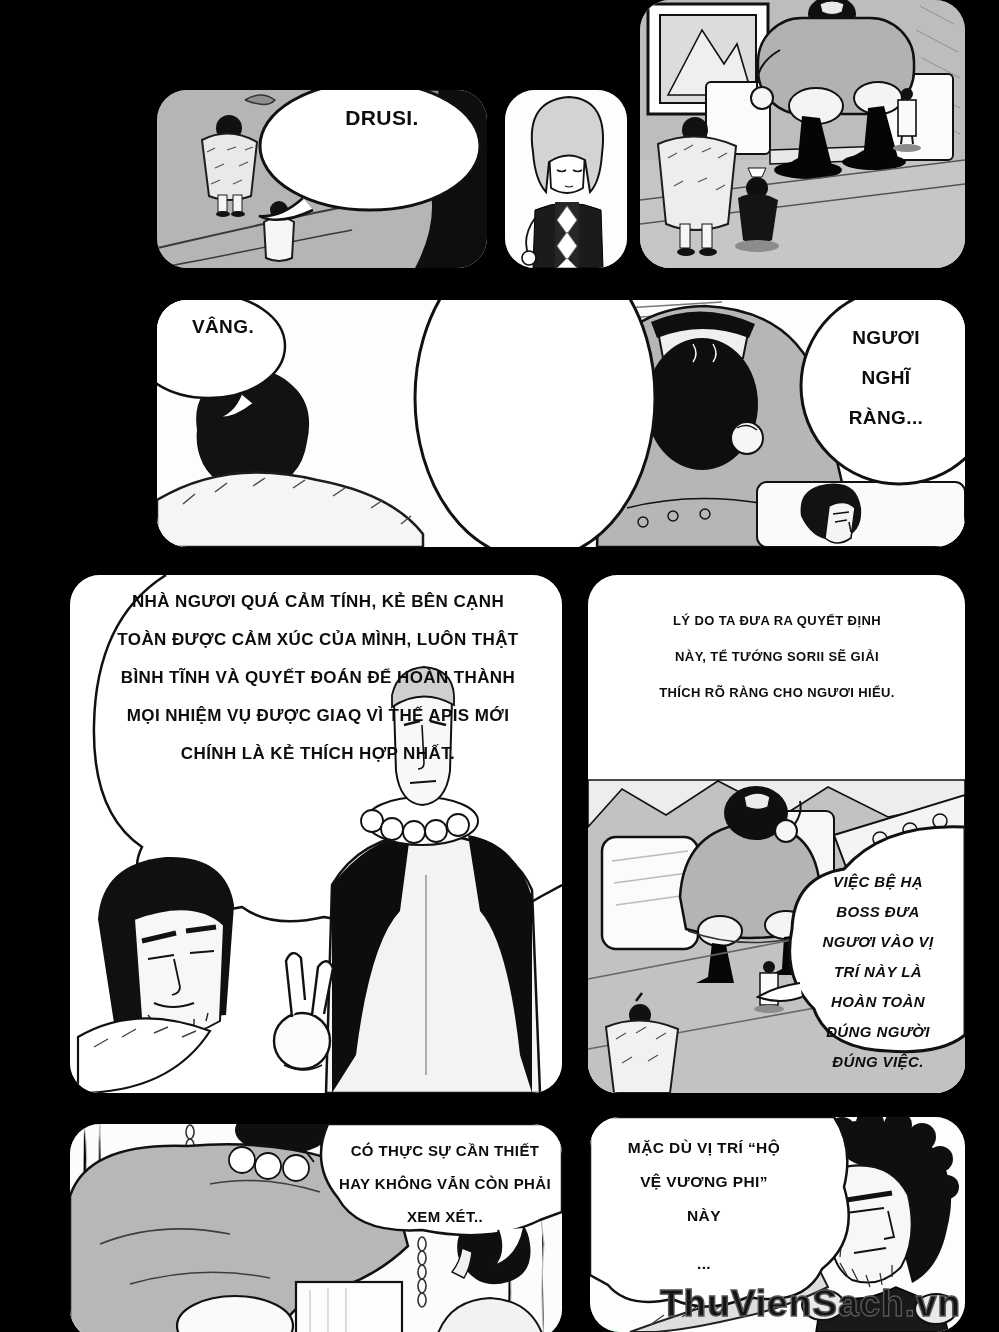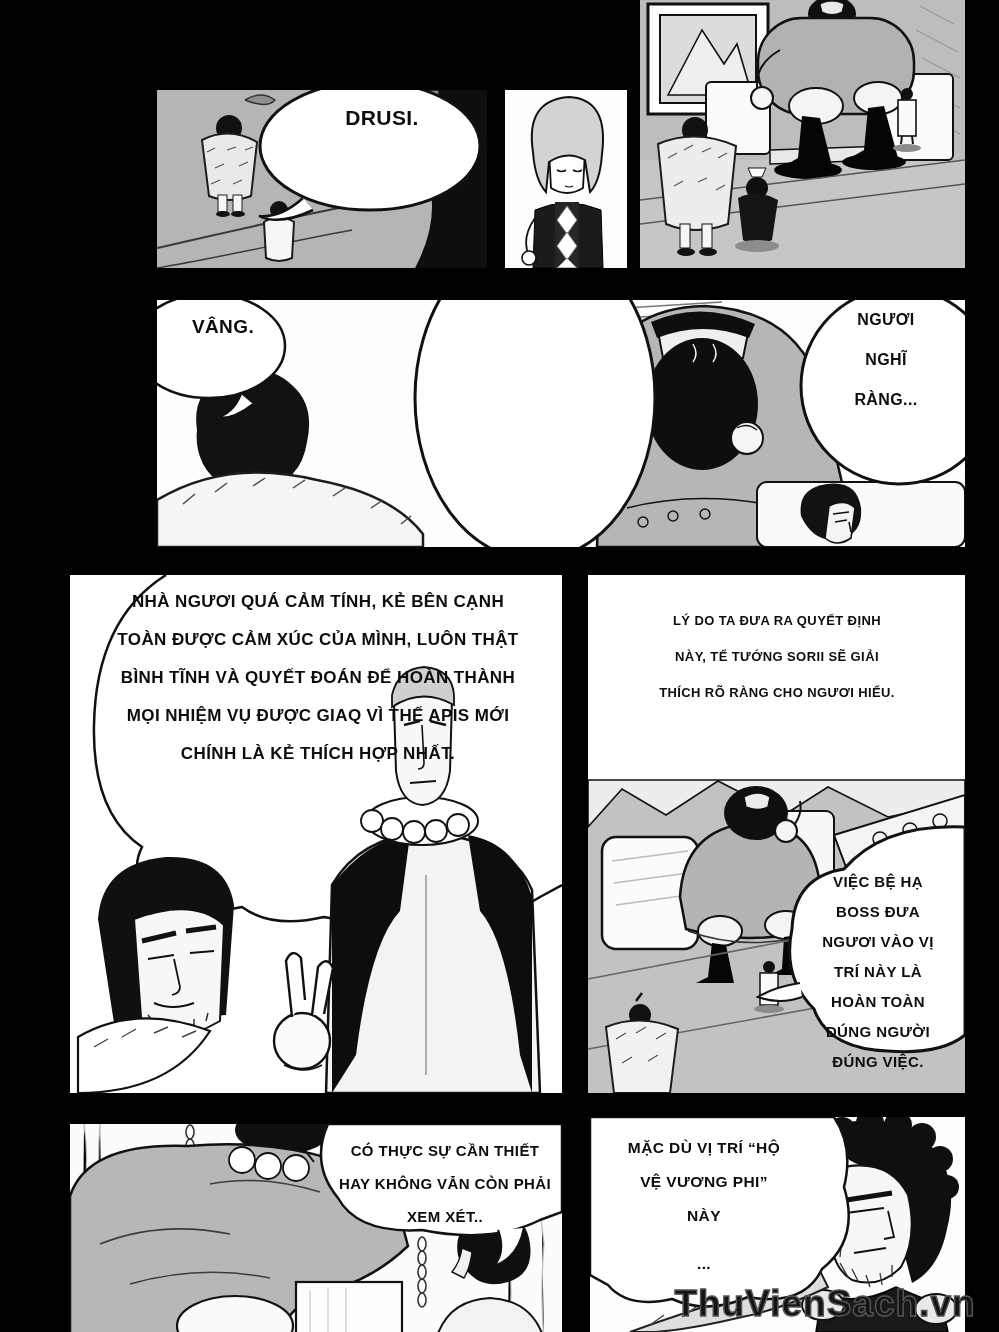--- a/index.html
+++ b/index.html
@@ -1,43 +1,43 @@
 <!DOCTYPE html>
 <html><head>
 <meta charset="utf-8">
 <style>
   html,body{margin:0;padding:0;}
   body{
     width:999px;height:1332px;position:relative;overflow:hidden;
     background:#000;font-family:"Liberation Sans",sans-serif;
   }
-  .panel{position:absolute;overflow:hidden;background:#e5e5e5;box-sizing:border-box;}
+  .panel{position:absolute;overflow:hidden;background:#22c55e;box-sizing:border-box;border-radius:30px;}
   .panel svg{position:absolute;left:0;top:0;width:100%;height:100%;display:block;}
   .bubble-text{
     position:absolute;text-align:center;font-weight:bold;color:#0d0d0d;
     letter-spacing:.4px;z-index:5;
   }
   .bubble-text div{white-space:nowrap;}
   
   .bt-drusi{left:150px;top:16px;width:150px;font-size:21px;}
   
   .bt-vang{left:8px;top:16px;width:116px;font-size:19px;text-align:center;}
   .bt-center{left:246px;top:8px;width:262px;font-size:17px;line-height:38px;}
-  .bt-right{left:650px;top:0;width:158px;font-size:16px;line-height:40px;}
+  .bt-right{left:650px;top:18px;width:158px;font-size:19px;line-height:40px;}
   
   .bt-big{left:28px;top:8px;width:440px;font-size:17px;line-height:38px;}
   
   .bt-top{left:36px;top:28px;width:306px;font-size:13px;line-height:36px;}
-  .bt-boss{left:214px;top:292px;width:152px;font-size:15px;line-height:30px;}
+  .bt-boss{left:214px;top:292px;width:152px;font-size:15px;line-height:30px;font-style:italic;}
   
   .bt-xemxet{left:268px;top:10px;width:214px;font-size:15px;line-height:33px;}
   
   .bt-macdu{left:16px;top:14px;width:196px;font-size:15.5px;line-height:34px;}
   .watermark{
-    position:absolute;left:660px;top:1283px;width:330px;text-align:center;
+    position:absolute;left:660px;top:1283px;width:330px;text-align:left;
     font-size:37px;font-weight:bold;color:#141414;letter-spacing:1px;
     -webkit-text-stroke:1.4px #565656;z-index:20;
     text-shadow:0 0 1px #5a5a5a;
   }
 </style>
 </head>
 <body>
 
 <div class="panel" style="left:157px;top:90px;width:330px;height:178px;">
   <svg viewBox="0 0 330 178">

